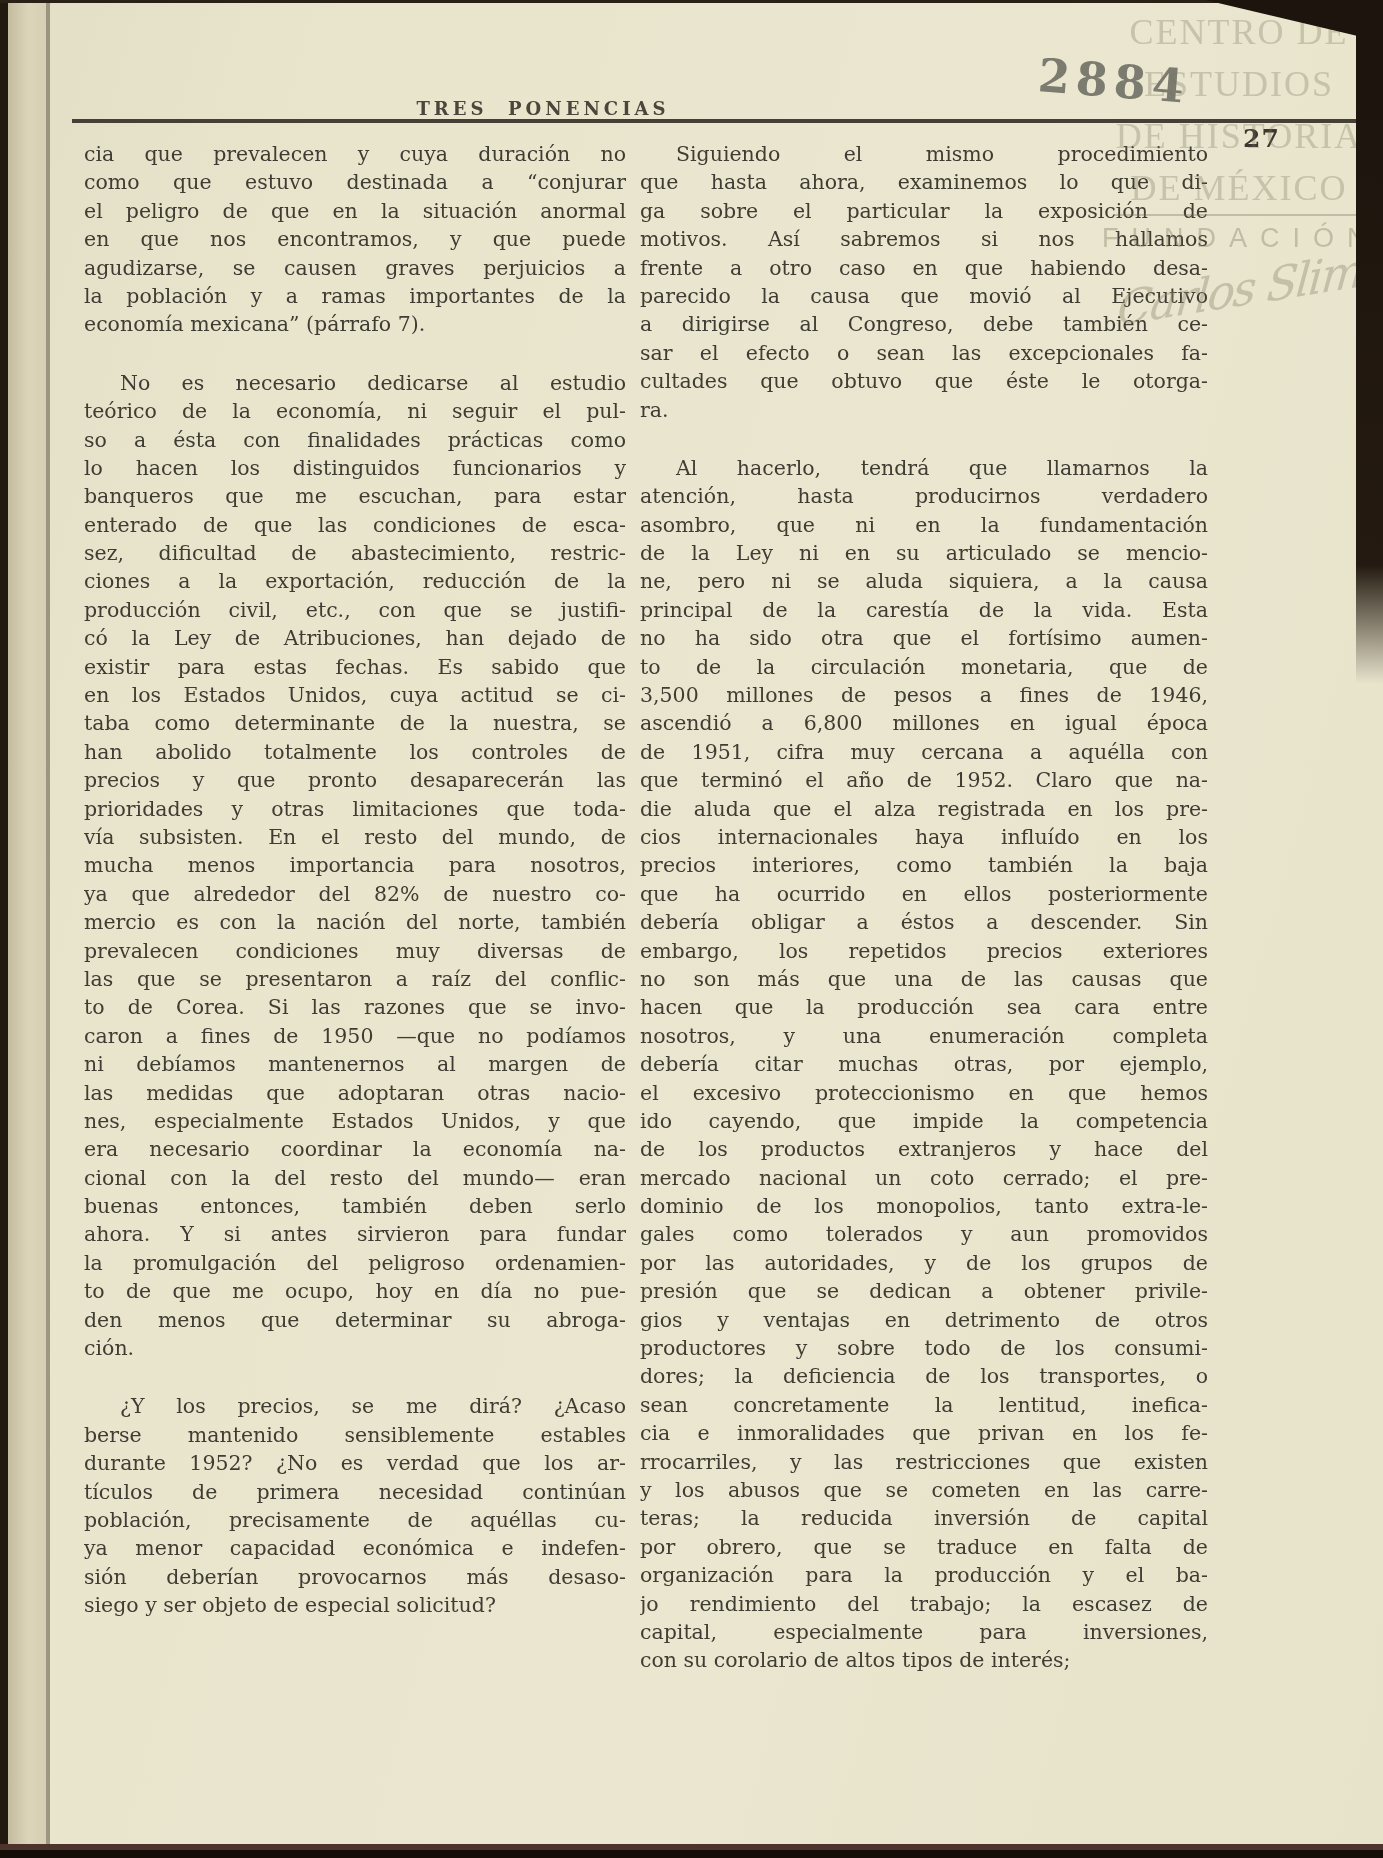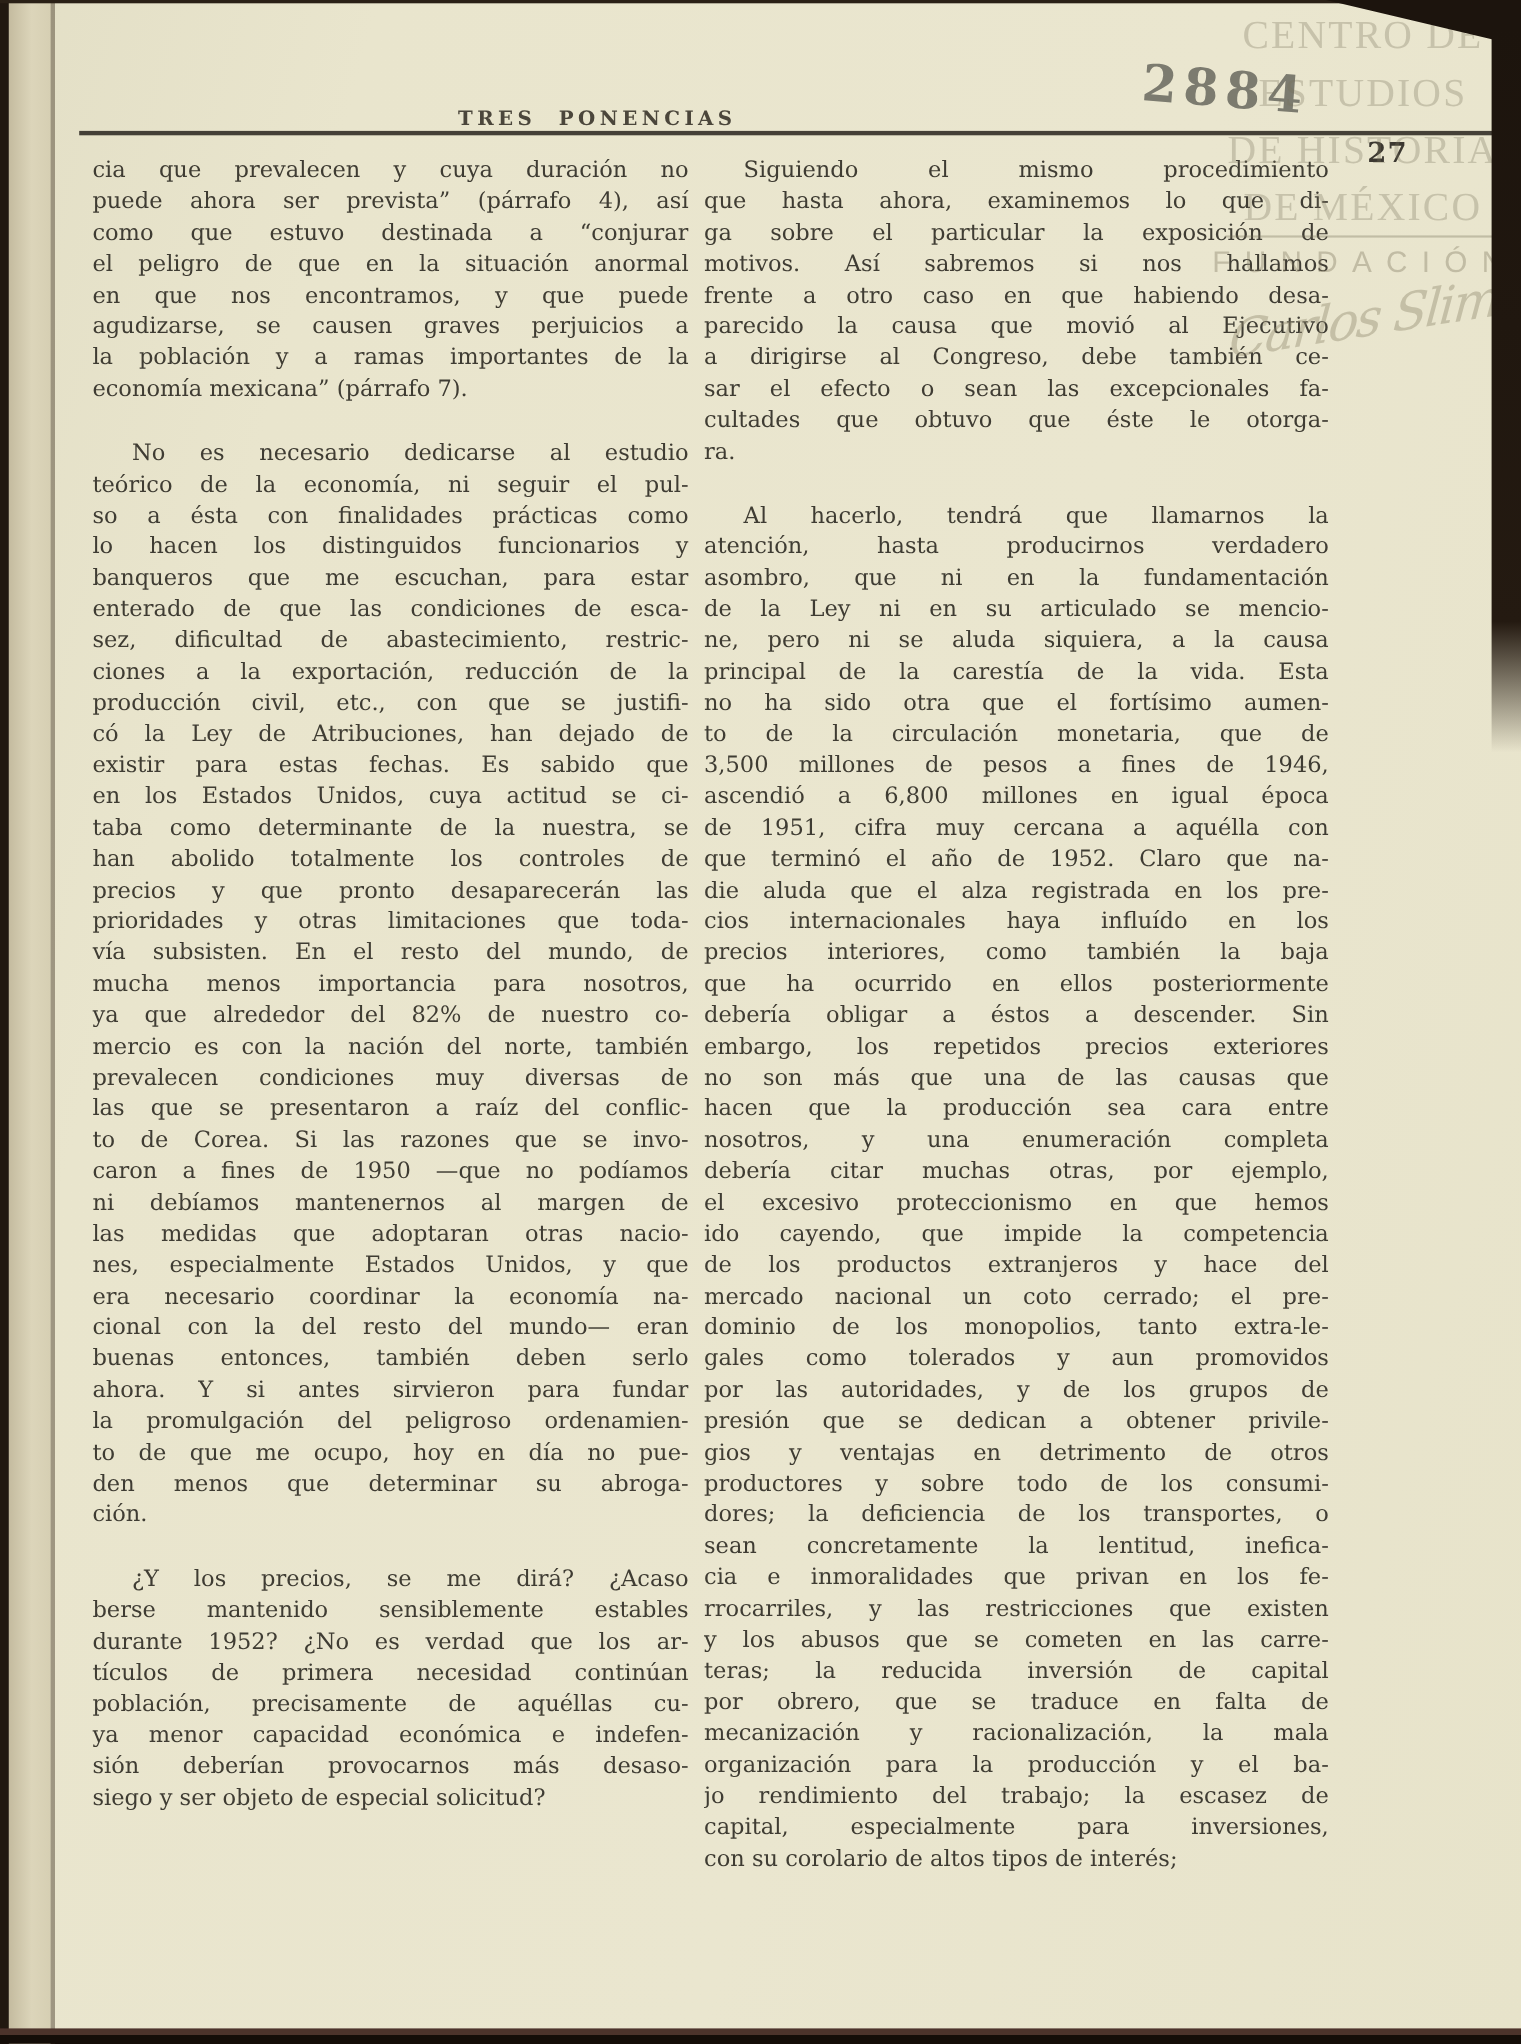--- a/index.html
+++ b/index.html
@@ -74,21 +74,20 @@
   <div class="page">
 
     <div class="running-title">TRES  PONENCIAS</div>
     <div class="stamp">2884</div>
     <div class="folio">27</div>
     <div class="header-rule"></div>
 
     <div class="col col-left">
         <div class="para">
           <div class="tline">cia que prevalecen y cuya duración no</div>
-          <div class="tline">puede ahora ser prevista” (párrafo 4), así</div>
           <div class="tline">como que estuvo destinada a “conjurar</div>
           <div class="tline">el peligro de que en la situación anormal</div>
           <div class="tline">en que nos encontramos, y que puede</div>
           <div class="tline">agudizarse, se causen graves perjuicios a</div>
           <div class="tline">la población y a ramas importantes de la</div>
           <div class="tline last">economía mexicana” (párrafo 7).</div>
         </div>
         <div class="para gap">
           <div class="tline indent">No es necesario dedicarse al estudio</div>
           <div class="tline">teórico de la economía, ni seguir el pul-</div>
@@ -183,21 +182,20 @@
           <div class="tline">presión que se dedican a obtener privile-</div>
           <div class="tline">gios y ventajas en detrimento de otros</div>
           <div class="tline">productores y sobre todo de los consumi-</div>
           <div class="tline">dores; la deficiencia de los transportes, o</div>
           <div class="tline">sean concretamente la lentitud, inefica-</div>
           <div class="tline">cia e inmoralidades que privan en los fe-</div>
           <div class="tline">rrocarriles, y las restricciones que existen</div>
           <div class="tline">y los abusos que se cometen en las carre-</div>
           <div class="tline">teras; la reducida inversión de capital</div>
           <div class="tline">por obrero, que se traduce en falta de</div>
-          <div class="tline">mecanización y racionalización, la mala</div>
           <div class="tline">organización para la producción y el ba-</div>
           <div class="tline">jo rendimiento del trabajo; la escasez de</div>
           <div class="tline">capital, especialmente para inversiones,</div>
           <div class="tline last">con su corolario de altos tipos de interés;</div>
         </div>
       </div>
 
     <div class="wm wm-block">
       <div>CENTRO DE</div>
       <div>ESTUDIOS</div>

